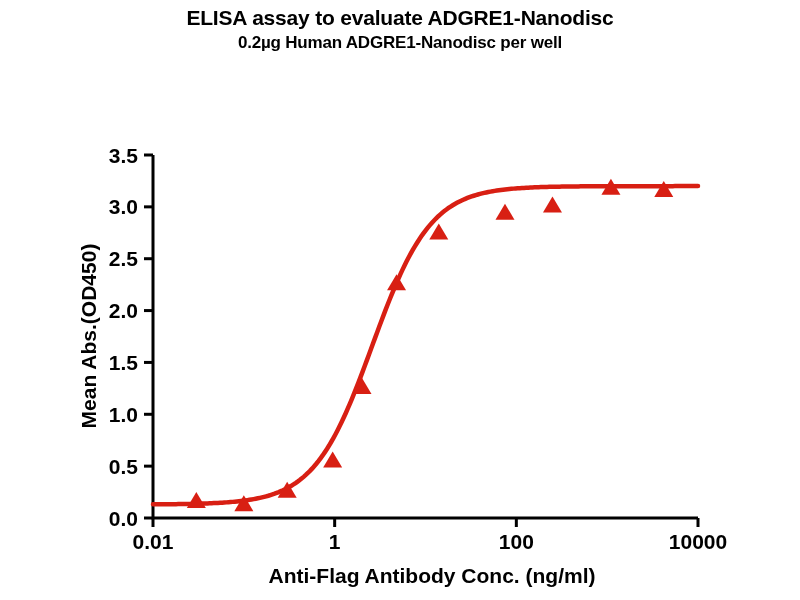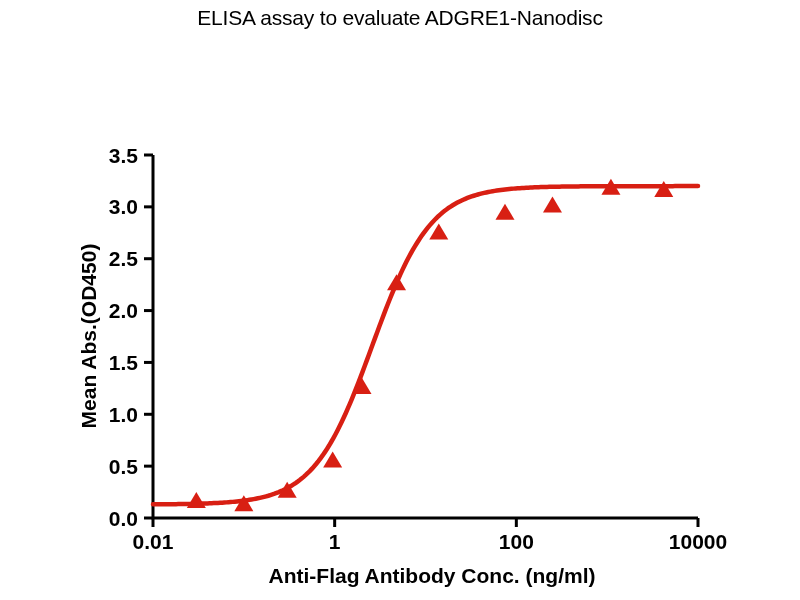--- a/index.html
+++ b/index.html
@@ -21,21 +21,21 @@
   }
   #title-block {
     position: absolute;
     left: 0;
     top: 4px;
     width: 800px;
     text-align: center;
   }
   #chart-title {
     font-size: 21px;
-    font-weight: normal;
+    font-weight: bold;
     letter-spacing: -0.2px;
     line-height: 27px;
     text-align: center;
   }
   #chart-subtitle {
     font-size: 17px;
     font-weight: bold;
     letter-spacing: -0.2px;
     line-height: 23px;
   }
@@ -57,20 +57,21 @@
     fill: #000000;
   }
 </style>
 </head>
 <body>
 
 <div id="figure">
 
   <div id="title-block">
     <div id="chart-title">ELISA assay to evaluate ADGRE1-Nanodisc</div>
+    <div id="chart-subtitle">0.2µg Human ADGRE1-Nanodisc per well</div>
   </div>
 
   <svg id="plot-svg" width="800" height="600">
     <g id="y-tick-labels">
         <text x="138" y="525.5" class="tick-label" text-anchor="end">0.0</text>
         <text x="138" y="473.64285714285717" class="tick-label" text-anchor="end">0.5</text>
         <text x="138" y="421.7857142857143" class="tick-label" text-anchor="end">1.0</text>
         <text x="138" y="369.92857142857144" class="tick-label" text-anchor="end">1.5</text>
         <text x="138" y="318.07142857142856" class="tick-label" text-anchor="end">2.0</text>
         <text x="138" y="266.2142857142857" class="tick-label" text-anchor="end">2.5</text>

